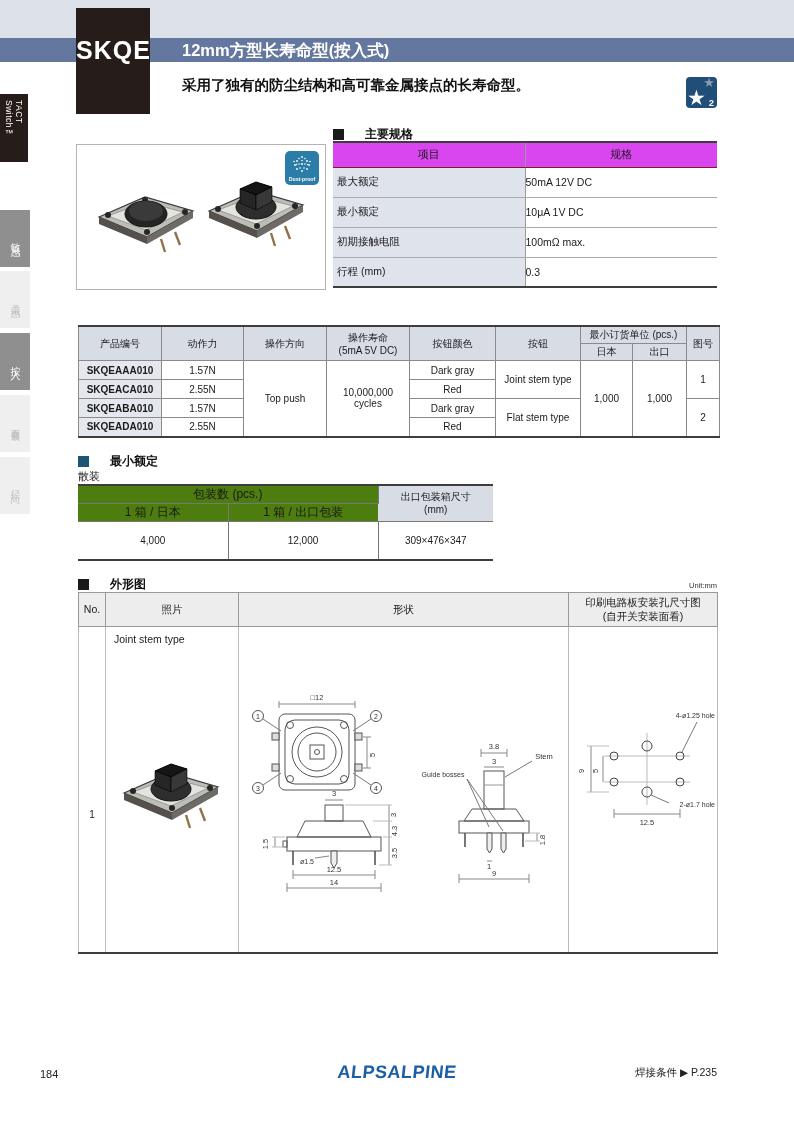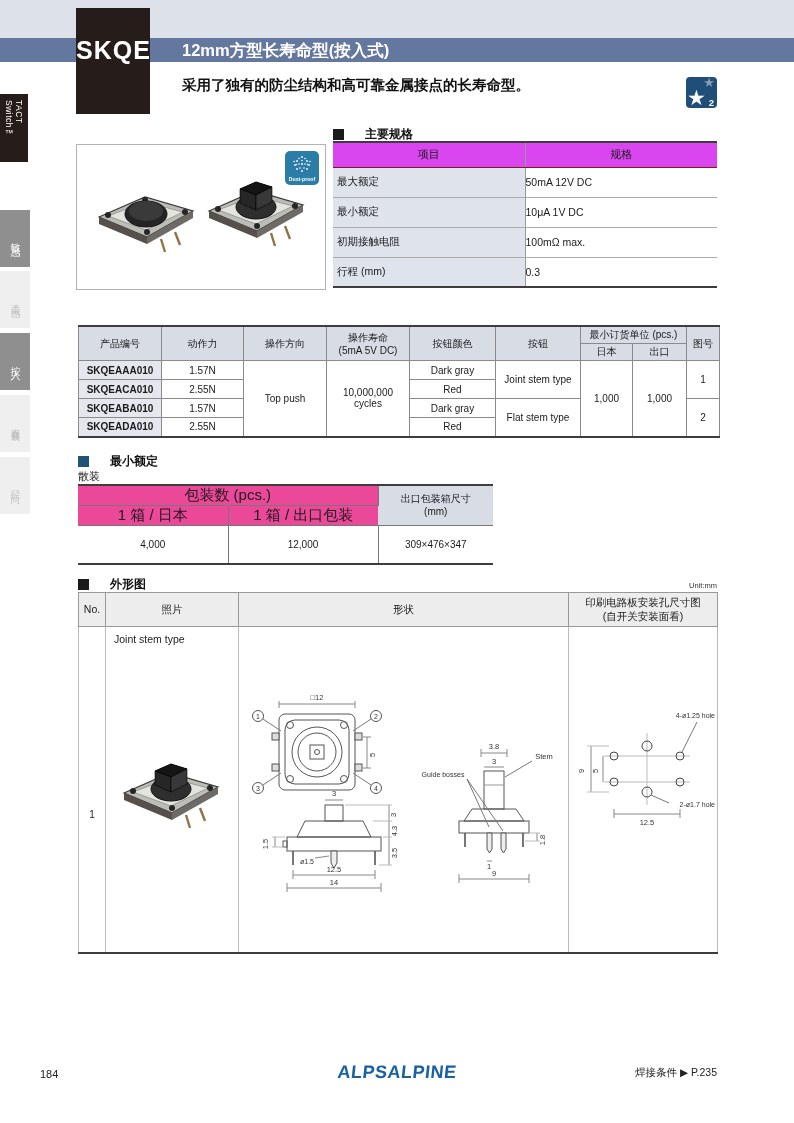--- a/index.html
+++ b/index.html
@@ -51,21 +51,21 @@
   .prod-table { position:absolute; left:78px; top:325px; width:641px; border-collapse:collapse; table-layout:fixed;
                 border:1px solid #8a8a8a; border-top:2px solid #3d3d3d; border-bottom:2px solid #3d3d3d; }
   .prod-table th { background:#d8dce5; font-weight:normal; font-size:10px; border:1px solid #8a8a8a; padding:1px 0; }
   .prod-table td { font-size:10px; text-align:center; border:1px solid #8a8a8a; height:19px; background:#fff; }
   .prod-table td.part { background:#e4e7ee; font-weight:bold; font-size:10px; }
   .prod-table .sub { font-size:10px; }
 
   
   .pack-table { position:absolute; left:78px; top:484px; width:415px; border-collapse:collapse; table-layout:fixed;
                 border-top:2px solid #3d3d3d; border-bottom:2px solid #3d3d3d; }
-  .pack-table th { background:#ec4899; font-weight:normal; font-size:15px; border:1px solid #777; border-left:none; border-right:1px solid #777; height:17px; }
+  .pack-table th { background:#4d7c0f; font-weight:normal; font-size:12px; border:1px solid #777; border-left:none; border-right:1px solid #777; height:17px; }
   .pack-table th:last-child, .pack-table td:last-child { border-right:none; }
   .pack-table td { font-size:10px; text-align:center; border:1px solid #777; border-left:none; height:38px; background:#fff; }
   .pack-table .box-head { background:#d8dce5; font-size:10px; line-height:1.25; }
 
   
   .out-table { position:absolute; left:78px; top:592px; width:639px; height:361px; border-collapse:collapse; table-layout:fixed;
                border:1px solid #8a8a8a; border-top:1.5px solid #3d3d3d; border-bottom:2.5px solid #3d3d3d; }
   .out-table th { background:#ededed; font-weight:normal; font-size:10.5px; height:34px; border:1px solid #999; line-height:1.3; }
   .out-table td { border:1px solid #bbb; vertical-align:top; position:relative; background:#fff; }
   .out-no { text-align:center; font-size:10px; }

